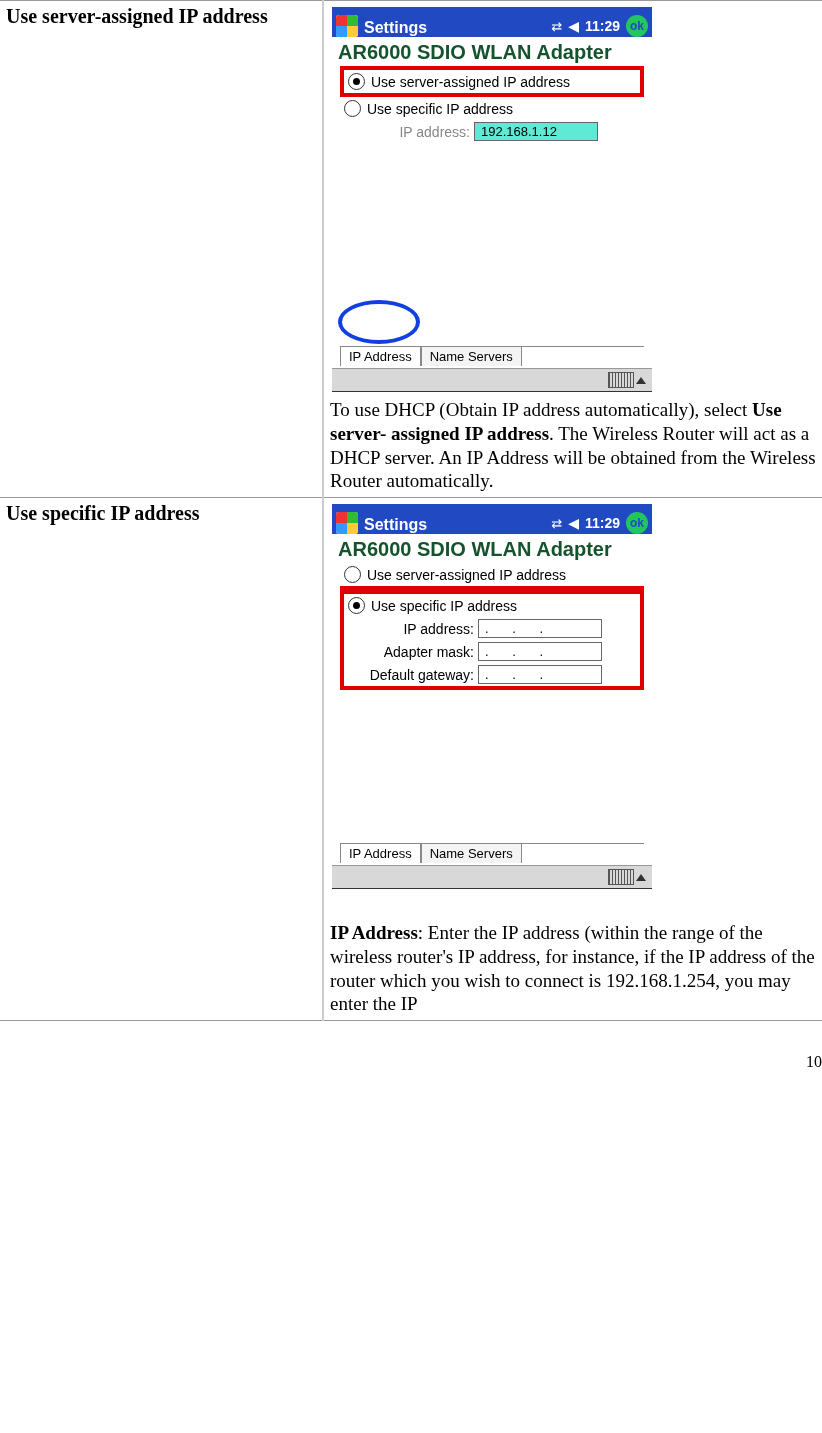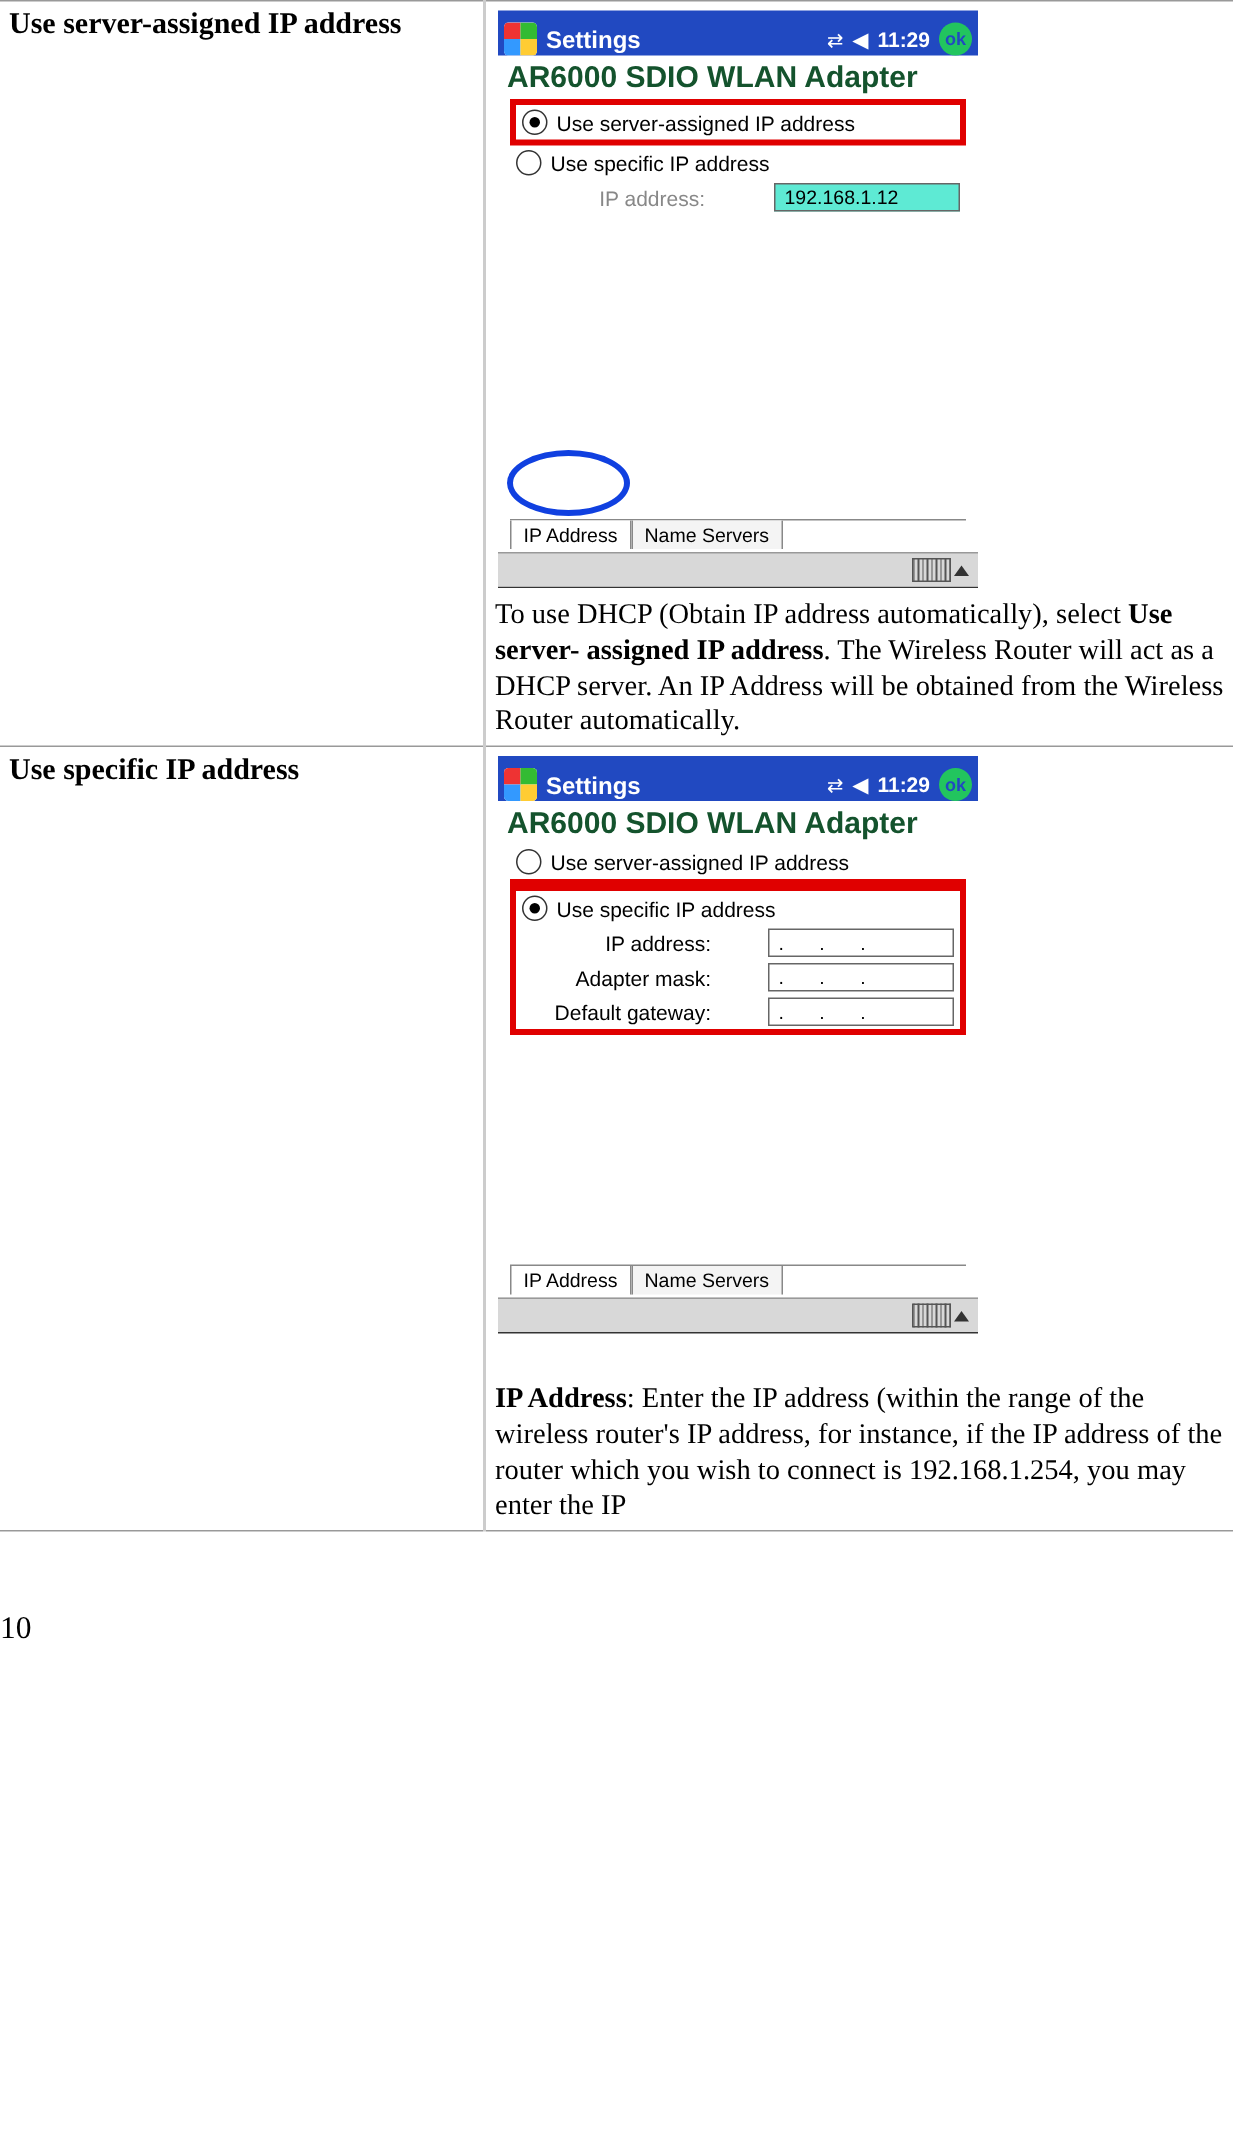--- a/index.html
+++ b/index.html
@@ -93,21 +93,20 @@
     content:""; width:7px; height:7px; background:#000; border-radius:50%;
   }
   .redbox { border:4px solid #e00000; padding:0; }
   .blue-oval {
     position:absolute; border:4px solid #1040e0; border-radius:50%;
     width:74px; height:36px; left:6px; bottom:24px; pointer-events:none;
   }
   .field-row {
     display:flex; align-items:center; gap:4px; padding:2px 4px 2px 20px;
     font-size:14px;
-    justify-content:space-between;
   }
   .field-label { color:#888; width:110px; text-align:right; }
   .field-label.black { color:#000; }
   .field-input {
     border:1px solid #666; background:#5eead4; padding:1px 6px;
     min-width:110px; display:inline-block; font-size:13px;
   }
   .field-input.white { background:#fff; color:#000; }
   .ip-empty { letter-spacing: 10px; color:#000; }
   .tabstrip {
@@ -120,21 +119,21 @@
   }
   .tab.active { background:#fff; }
   .bottombar {
     height:22px; background:#d8d8d8; display:flex; justify-content:flex-end;
     align-items:center; padding:0 6px; gap:2px; border-top:1px solid #999;
   }
   .kb-icon { width:24px; height:14px; border:1px solid #555;
     background:repeating-linear-gradient(90deg,#555 0 1px,#d8d8d8 1px 3px);
   }
   .tri-up { width:0;height:0;border-left:5px solid transparent;border-right:5px solid transparent;border-bottom:7px solid #333;}
-  .page-num { text-align:left; font-size:21px; margin:52px 0 10px; }
+  .page-num { text-align:right; font-size:16px; margin:32px 0 10px; }
   .ss-stack { display:flex; flex-direction:column; height:100%; }
   .fill { flex:1; }
 </style>
 </head>
 <body>
 
 <table class="main">
 <tbody>
 
 <tr>

